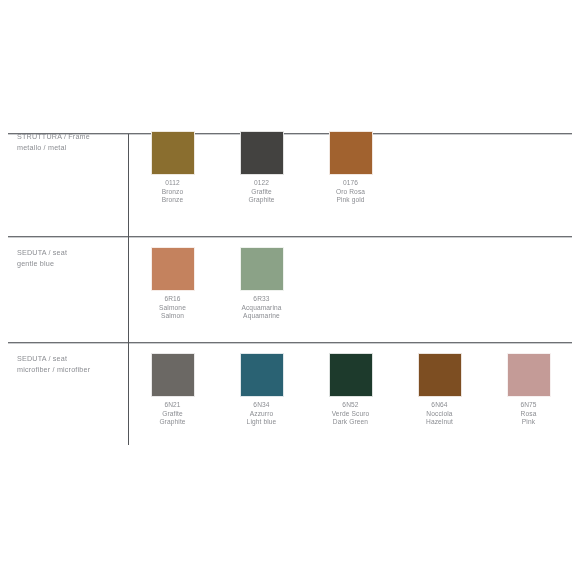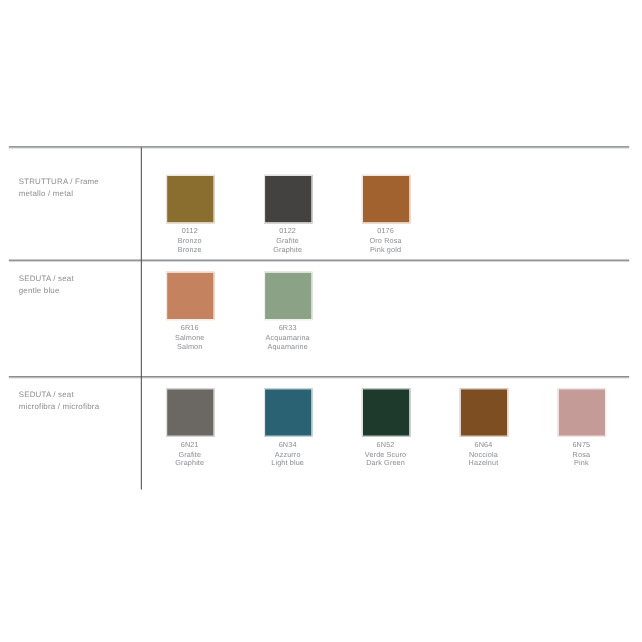--- a/index.html
+++ b/index.html
@@ -93,21 +93,21 @@
 <body>
 
 <div id="sheet">
 
   <div class="hrule" style="top:133px;"></div>
   <div class="hrule" style="top:236px;"></div>
   <div class="hrule" style="top:342px;"></div>
 
   <div class="vrule" style="top:134px;height:311px;"></div>
 
-  <div class="section" style="top:148px;height:116px;">
+  <div class="section" style="top:120px;height:116px;">
     <div class="section-label"><span>STRUTTURA / Frame</span><br><span>metallo / metal</span></div>
     <div class="swatch-row">
 
       <div class="swatch-cell">
         <div class="swatch-chip" style="background:#8a6e2f;"></div>
         <div class="swatch-text">
           <span class="swatch-code">0112</span>
           <span class="swatch-it">Bronzo</span>
           <span class="swatch-en">Bronze</span>
         </div>
@@ -153,21 +153,21 @@
           <span class="swatch-code">6R33</span>
           <span class="swatch-it">Acquamarina</span>
           <span class="swatch-en">Aquamarine</span>
         </div>
       </div>
 
     </div>
   </div>
 
   <div class="section" style="top:342px;height:103px;">
-    <div class="section-label"><span>SEDUTA / seat</span><br><span>microfibra / microfibra</span></div>
+    <div class="section-label"><span>SEDUTA / seat</span><br><span>microfiber / microfiber</span></div>
     <div class="swatch-row">
 
       <div class="swatch-cell">
         <div class="swatch-chip" style="background:#6b6864;"></div>
         <div class="swatch-text">
           <span class="swatch-code">6N21</span>
           <span class="swatch-it">Grafite</span>
           <span class="swatch-en">Graphite</span>
         </div>
       </div>

